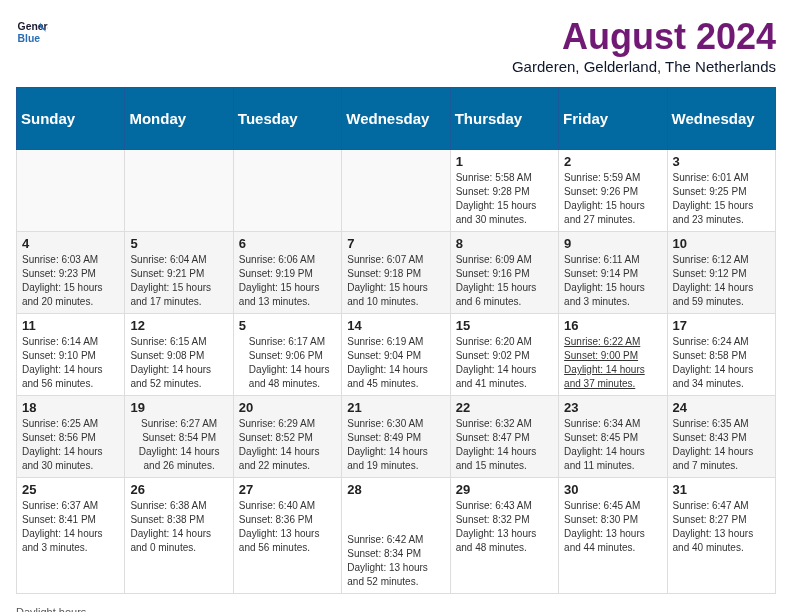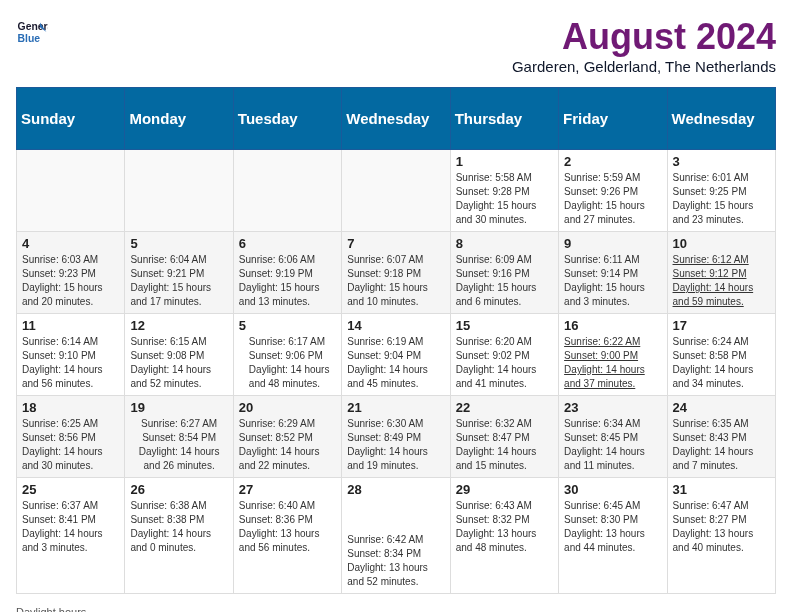--- a/index.html
+++ b/index.html
@@ -174,21 +174,21 @@
 Daylight: 15 hours and 6 minutes.</div>
         </td>
         <td>
           <span class="day-num">9</span>
           <div class="day-info" style="white-space: pre-line;">Sunrise: 6:11 AM
 Sunset: 9:14 PM
 Daylight: 15 hours and 3 minutes.</div>
         </td>
         <td>
           <span class="day-num">10</span>
-          <div class="day-info" style="white-space: pre-line; text-decoration: underline;">Sunrise: 6:12 AM
+          <div class="day-info" style="white-space: pre-line;">Sunrise: 6:12 AM
 Sunset: 9:12 PM
 Daylight: 14 hours and 59 minutes.</div>
         </td>
       </tr>
       <tr>
         <td>
           <span class="day-num">11</span>
           <div class="day-info" style="white-space: pre-line;">Sunrise: 6:14 AM
 Sunset: 9:10 PM
 Daylight: 14 hours and 56 minutes.</div>

